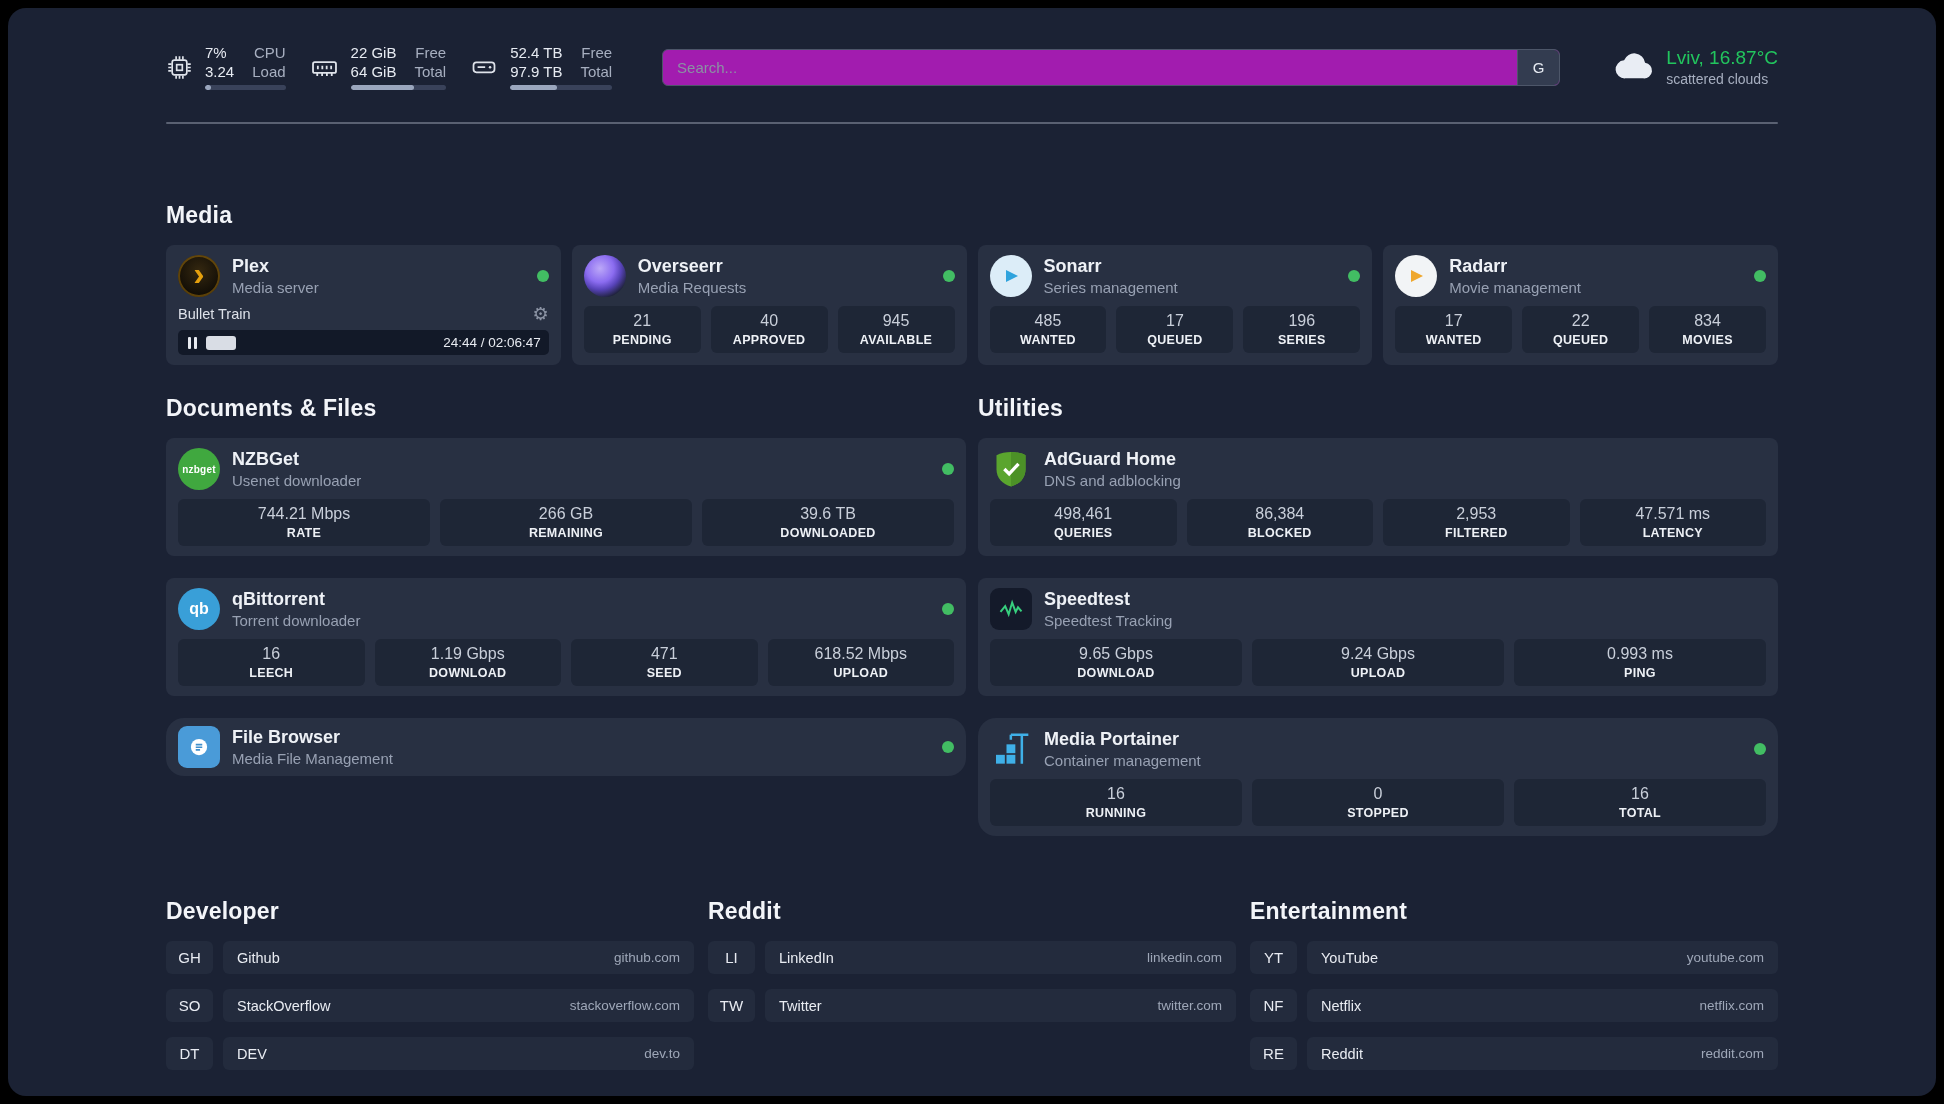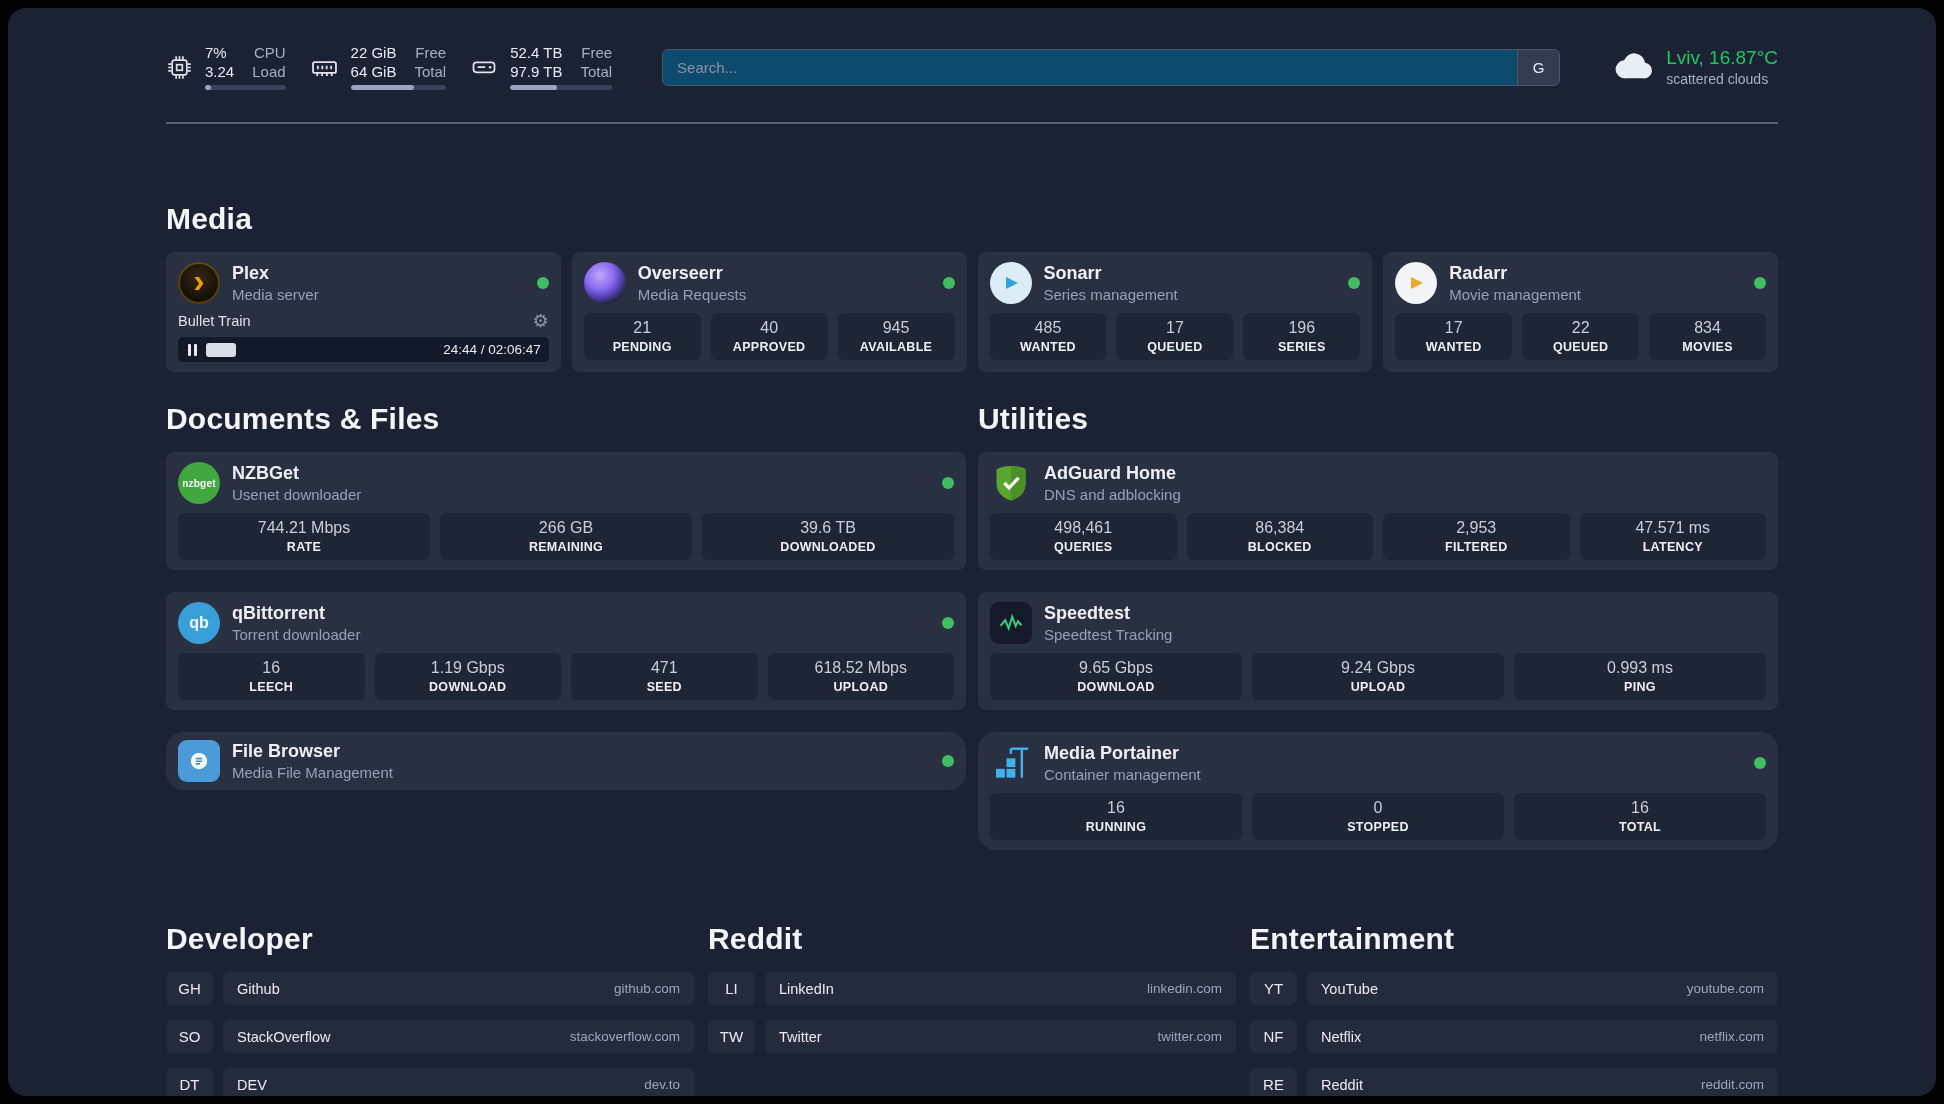--- a/index.html
+++ b/index.html
@@ -12,38 +12,38 @@
   .topbar { display: flex; align-items: center; gap: 24px; padding-top: 36px; }
   .resource { display: flex; align-items: center; gap: 12px; }
   .res-main { display: flex; flex-direction: column; }
   .res-grid { display: grid; grid-template-columns: auto auto; column-gap: 18px; row-gap: 2px; font-size: 15px; }
   .res-val { color: #e7ebf2; }
   .res-lab { color: #a7afc0; text-align: right; }
   .res-bar { margin-top: 5px; height: 5px; border-radius: 3px; background: #39425a; overflow: hidden; }
   .res-bar-fill { height: 100%; background: #9aa6bd; border-radius: 3px; }
   .res-icon svg { display: block; }
 
-  .searchbox { flex: 1; margin: 0 26px; height: 37px; display: flex; border: 1px solid #4d5669; border-radius: 6px; background: #0c4a6e; overflow: hidden; }
+  .searchbox { flex: 1; margin: 0 26px; height: 37px; display: flex; border: 1px solid #4d5669; border-radius: 6px; background: #a21caf; overflow: hidden; }
   .searchbox input { flex: 1; background: transparent; border: 0; outline: none; color: #dfe3ea; font-size: 15px; padding: 0 14px; font-family: "Liberation Sans", sans-serif; }
   .searchbox input::placeholder { color: #8a92a3; }
   .search-btn { width: 42px; border: 0; border-left: 1px solid #4d5669; background: #333c50; color: #e7ebf2; font-size: 15px; cursor: pointer; }
 
   .weather { display: flex; align-items: center; gap: 12px; }
   .weather-main { color: #22c55e; font-size: 19px; }
   .weather-sub { color: #a7afc0; font-size: 14px; margin-top: 2px; }
 
   .divider { margin-top: 32px; height: 2px; background: #8e95a6; opacity: .55; border-radius: 1px; }
 
   
-  h2.sec-title { font-size: 30px; font-weight: 600; color: #f3f5f9; margin-bottom: 16px; letter-spacing: .2px; }
+  h2.sec-title { font-size: 23px; font-weight: 600; color: #f3f5f9; margin-bottom: 16px; letter-spacing: .2px; }
   .section-media { margin-top: 78px; }
   .grid4 { display: grid; grid-template-columns: repeat(4, 1fr); gap: 11px; }
   .two-col { display: grid; grid-template-columns: 1fr 1fr; gap: 12px; margin-top: 30px; align-items: start; }
   .col .card { margin-bottom: 22px; }
-  .col .card:last-child { margin-bottom: 14px; border-radius: 18px; }
+  .col .card:last-child { margin-bottom: 4px; border-radius: 18px; }
 
   
   .card { background: #283042; border-radius: 8px; padding: 10px 12px; }
   .card--compact { padding: 8px 12px; }
   .card-header { display: flex; align-items: center; gap: 12px; }
   .card-titles { flex: 1; min-width: 0; }
   .card-name { font-size: 18px; font-weight: 600; color: #eef1f6; }
   .card-sub { font-size: 15px; color: #98a1b3; margin-top: 2px; }
   .status-dot { width: 12px; height: 12px; border-radius: 50%; background: #42bd63; flex: 0 0 auto; }
 

